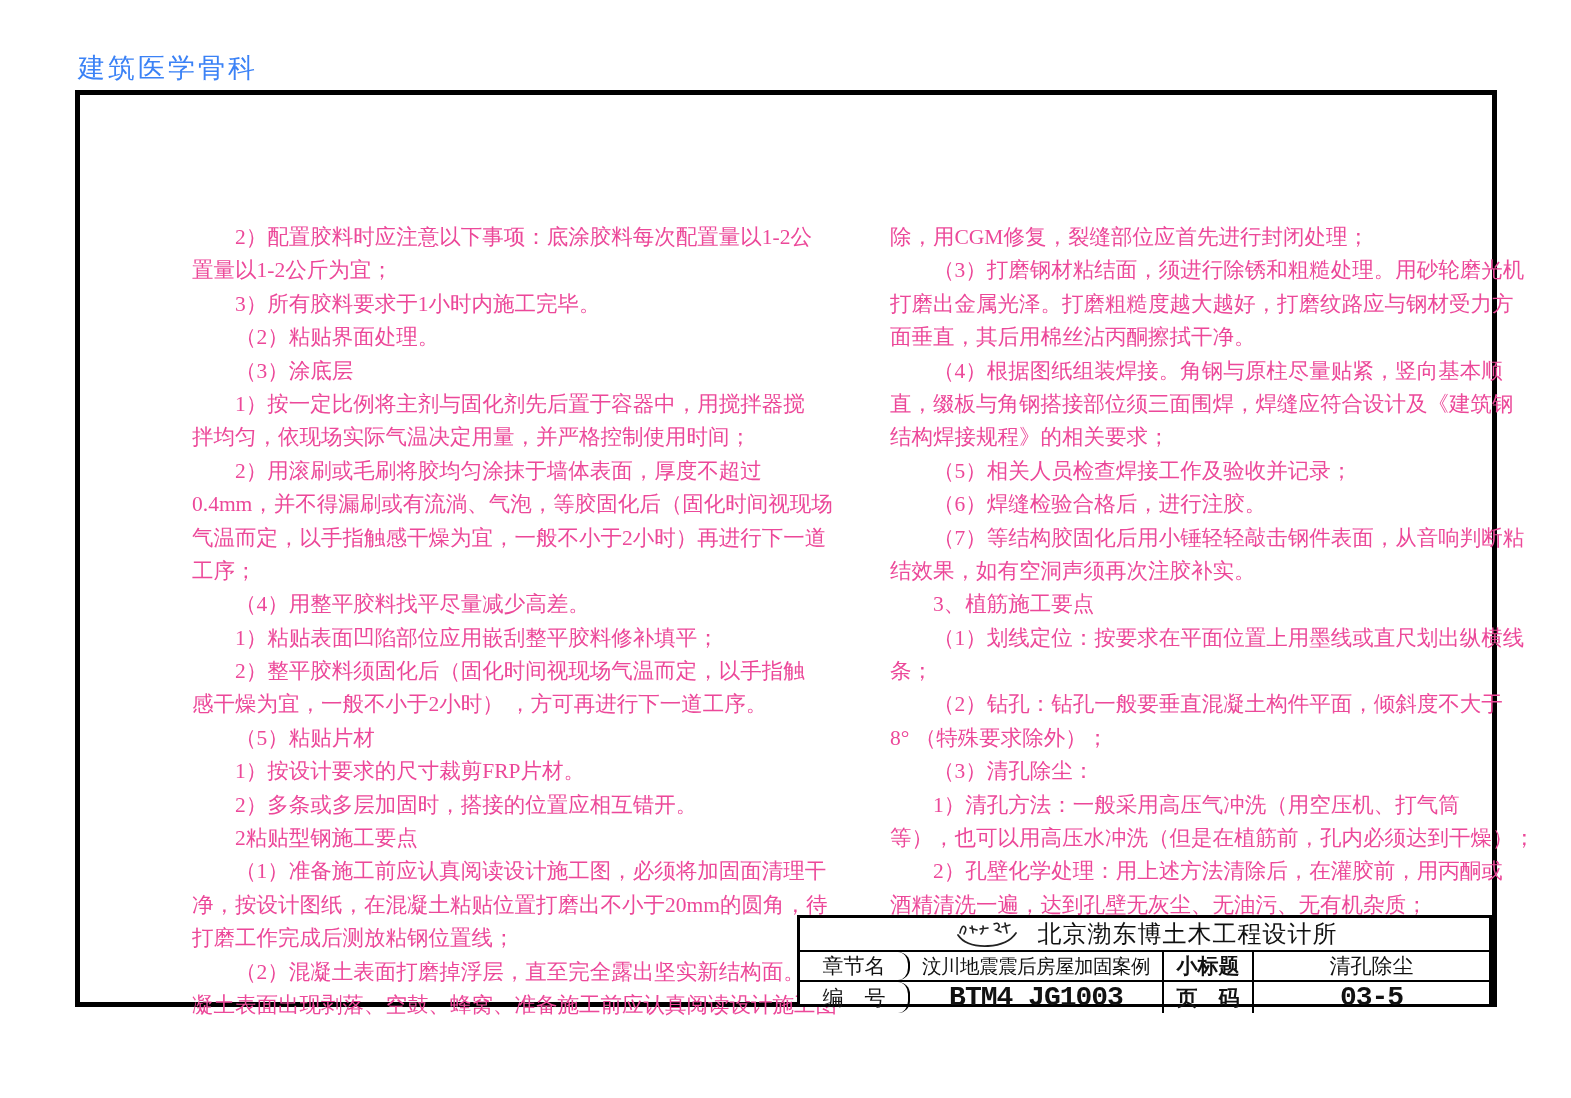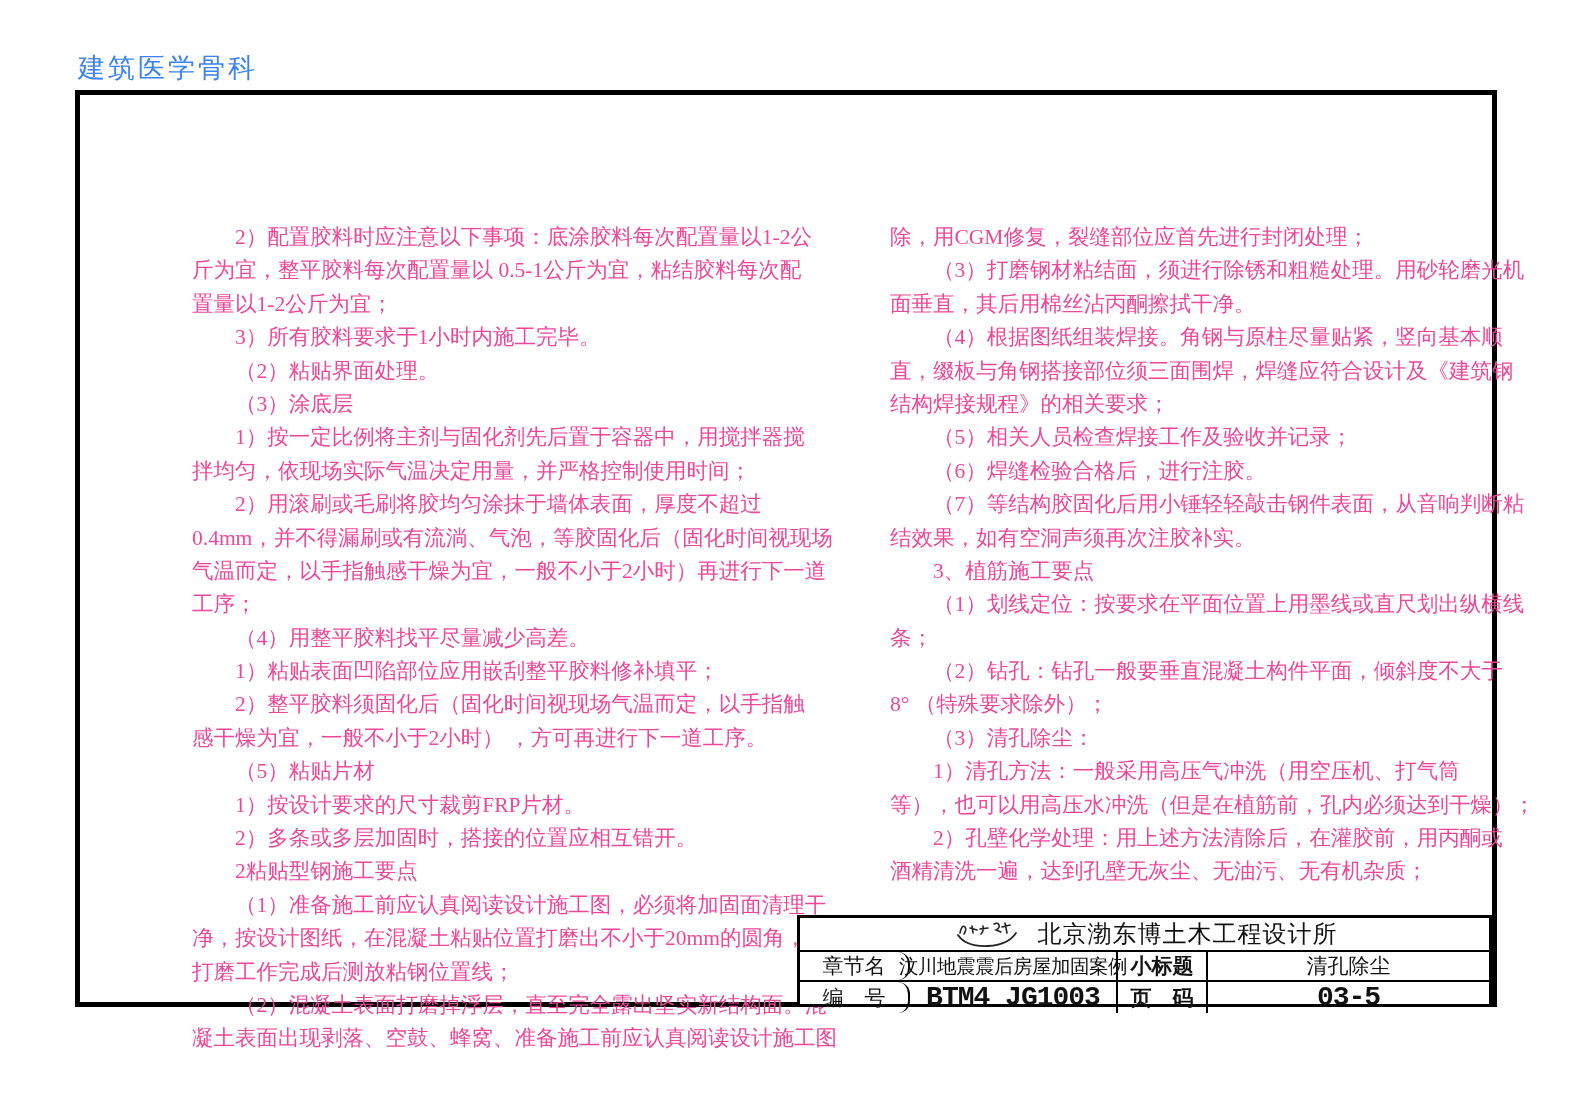--- a/index.html
+++ b/index.html
@@ -33,38 +33,37 @@
   }
   .company-name{font-size:24px;letter-spacing:1px;color:#111;}
   .logo{width:72px;height:30px;flex:0 0 auto;}
   .tb-grid{display:flex;flex:0 0 27px;align-items:stretch;}
   .tb-grid.mid{border-bottom:2px solid #000;}
   .cell{
     display:flex;align-items:center;justify-content:center;
     font-size:21px;color:#111;box-sizing:border-box;white-space:pre;
   }
   .c1{width:110px;border-right:2px solid #000;border-radius:12px;}
-  .c2{width:208px;border-right:2px solid #000;}
+  .c2{width:254px;border-right:2px solid #000;}
   .c3{width:90px;border-right:2px solid #000;font-weight:bold;}
   .c4{flex:1;}
   .cell.cond{font-size:19.5px;letter-spacing:-0.5px;}
   .cell.mono{font-family:Liberation Mono, monospace;font-weight:bold;font-size:28px;letter-spacing:-1px;}
 </style>
 </head>
 <body>
 
 <div class="page">
 
   <div class="page-header">建筑医学骨科</div>
 
   <div class="main-border">
 
     <div class="text-col col-left">
         <div class="text-line">　　2）配置胶料时应注意以下事项：底涂胶料每次配置量以1-2公</div>
-        <div class="text-line">斤为宜，整平胶料每次配置量以 0.5-1公斤为宜，粘结胶料每次配</div>
         <div class="text-line">置量以1-2公斤为宜；</div>
         <div class="text-line">　　3）所有胶料要求于1小时内施工完毕。</div>
         <div class="text-line">　　（2）粘贴界面处理。</div>
         <div class="text-line">　　（3）涂底层</div>
         <div class="text-line">　　1）按一定比例将主剂与固化剂先后置于容器中，用搅拌器搅</div>
         <div class="text-line">拌均匀，依现场实际气温决定用量，并严格控制使用时间；</div>
         <div class="text-line">　　2）用滚刷或毛刷将胶均匀涂抹于墙体表面，厚度不超过</div>
         <div class="text-line">0.4mm，并不得漏刷或有流淌、气泡，等胶固化后（固化时间视现场</div>
         <div class="text-line">气温而定，以手指触感干燥为宜，一般不小于2小时）再进行下一道</div>
         <div class="text-line">工序；</div>
@@ -79,20 +78,21 @@
         <div class="text-line">　　（1）准备施工前应认真阅读设计施工图，必须将加固面清理干</div>
         <div class="text-line">净，按设计图纸，在混凝土粘贴位置打磨出不小于20mm的圆角，待</div>
         <div class="text-line">打磨工作完成后测放粘钢位置线；</div>
         <div class="text-line">　　（2）混凝土表面打磨掉浮层，直至完全露出坚实新结构面。混</div>
         <div class="text-line">凝土表面出现剥落、空鼓、蜂窝、准备施工前应认真阅读设计施工图</div>
       </div>
 
     <div class="text-col col-right">
         <div class="text-line">除，用CGM修复，裂缝部位应首先进行封闭处理；</div>
         <div class="text-line">　　（3）打磨钢材粘结面，须进行除锈和粗糙处理。用砂轮磨光机</div>
+        <div class="text-line">打磨出金属光泽。打磨粗糙度越大越好，打磨纹路应与钢材受力方</div>
         <div class="text-line">面垂直，其后用棉丝沾丙酮擦拭干净。</div>
         <div class="text-line">　　（4）根据图纸组装焊接。角钢与原柱尽量贴紧，竖向基本顺</div>
         <div class="text-line">直，缀板与角钢搭接部位须三面围焊，焊缝应符合设计及《建筑钢</div>
         <div class="text-line">结构焊接规程》的相关要求；</div>
         <div class="text-line">　　（5）相关人员检查焊接工作及验收并记录；</div>
         <div class="text-line">　　（6）焊缝检验合格后，进行注胶。</div>
         <div class="text-line">　　（7）等结构胶固化后用小锤轻轻敲击钢件表面，从音响判断粘</div>
         <div class="text-line">结效果，如有空洞声须再次注胶补实。</div>
         <div class="text-line">　　3、植筋施工要点</div>
         <div class="text-line">　　（1）划线定位：按要求在平面位置上用墨线或直尺划出纵横线</div>

